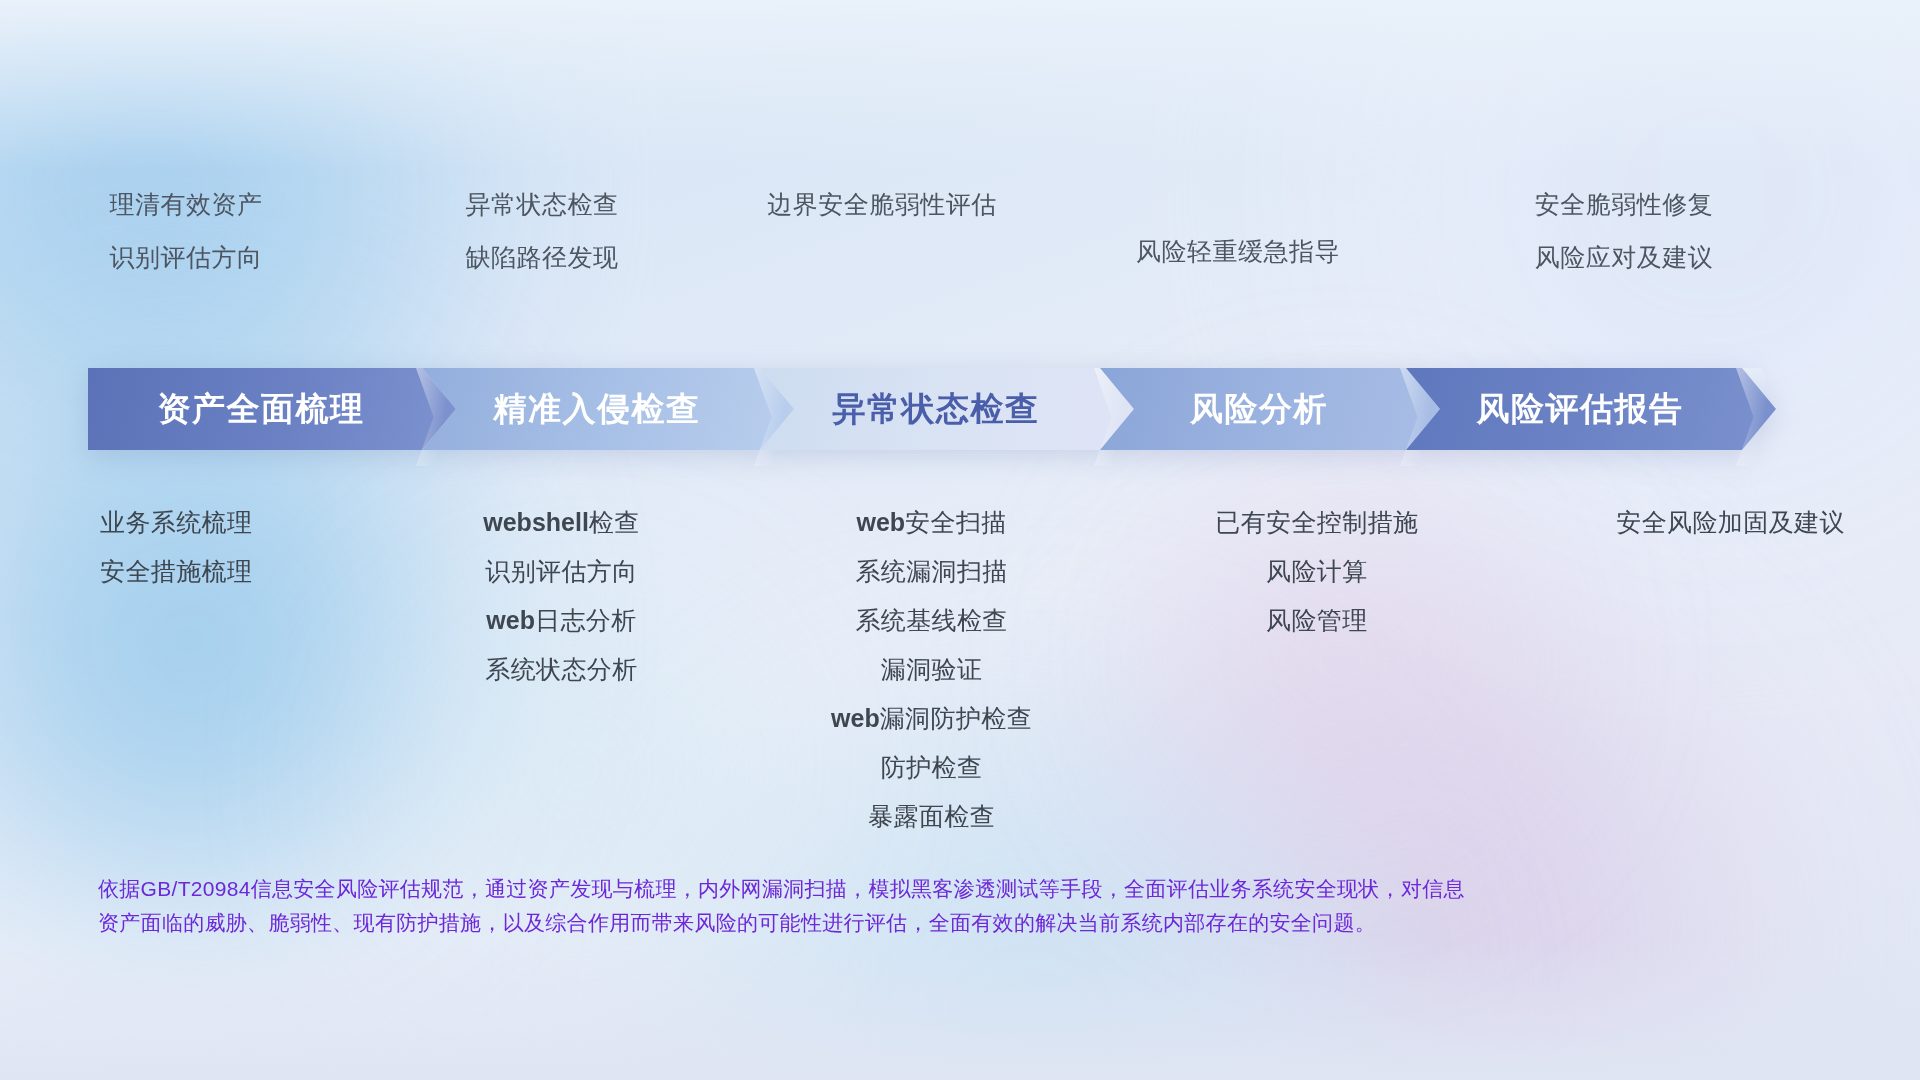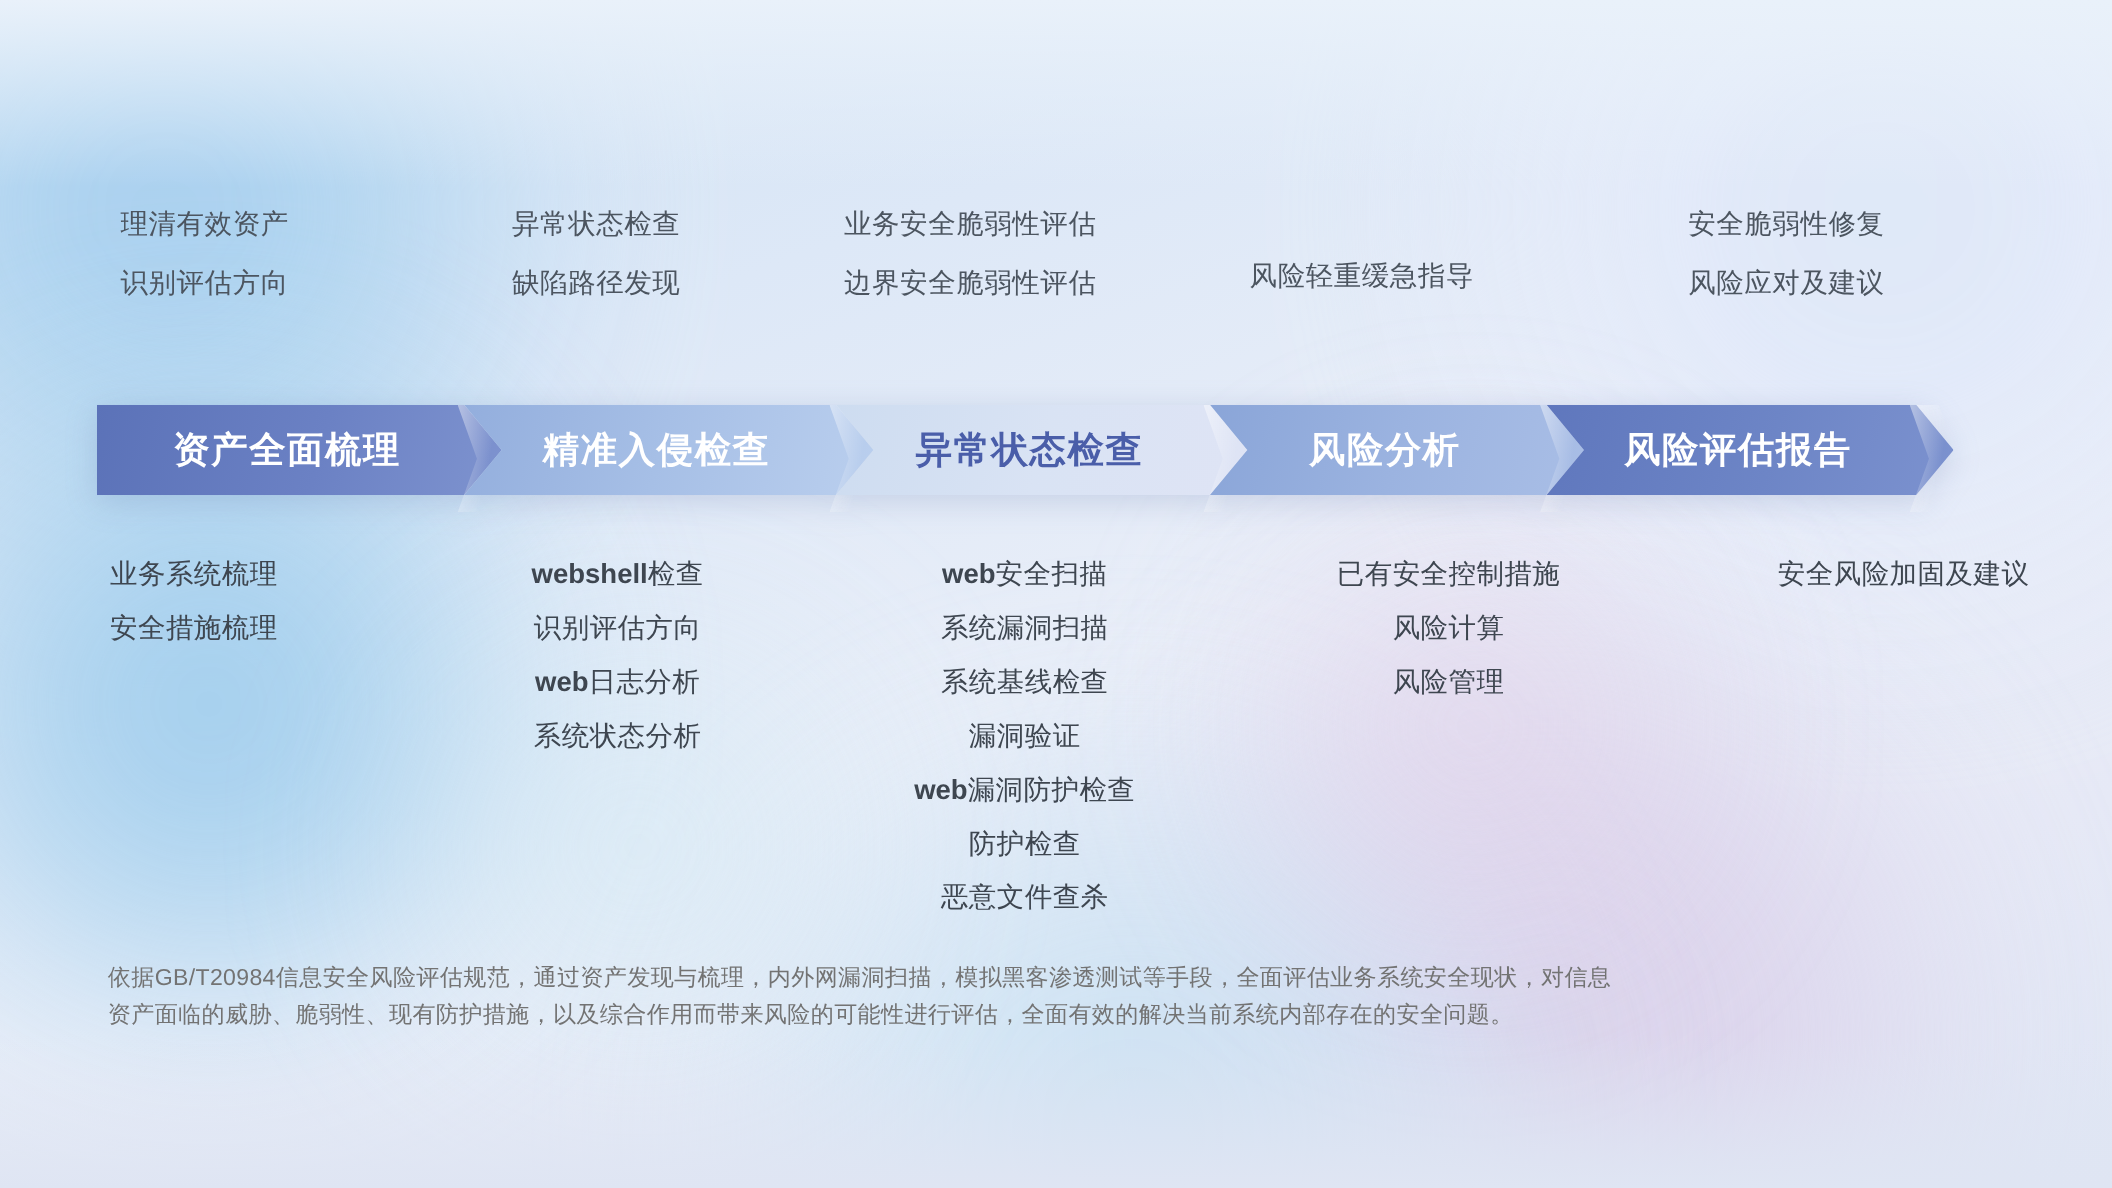--- a/index.html
+++ b/index.html
@@ -96,21 +96,21 @@
   .a3 .face{ background:linear-gradient(105deg,#cddcf0 0%,#d9e3f4 50%,#dfe4f5 100%); }
   .a4 .face{ background:linear-gradient(105deg,#8aa5d8 0%,#9bb3e0 50%,#a9bee6 100%); }
   .a5 .face{ background:linear-gradient(105deg,#5f77bd 0%,#6d85c6 55%,#7c92cf 100%); }
 
   .a1 .label,.a2 .label,.a4 .label,.a5 .label{ color:#ffffff; }
   .a3 .label{ color:#4a5ea9; }
 
   
   #footer{
     position:absolute; left:98px; top:872px; width:1510px;
-    font-size:21px; line-height:34px; color:#737373; letter-spacing:.3px;
+    font-size:21px; line-height:34px; color:#6d28d9; letter-spacing:.3px;
   }
   #footer p{ white-space:nowrap; }
 </style>
 </head>
 <body>
 
 <div id="bg-layer">
   <div class="bg-base"></div>
   <div class="blob b1"></div>
   <div class="blob b2"></div>
@@ -128,21 +128,20 @@
   <div id="top-row">
     <div class="col c1">
       <div class="top-line">理清有效资产</div>
       <div class="top-line">识别评估方向</div>
     </div>
     <div class="col c2">
       <div class="top-line">异常状态检查</div>
       <div class="top-line">缺陷路径发现</div>
     </div>
     <div class="col c3">
-      <div class="top-line">业务安全脆弱性评估</div>
       <div class="top-line">边界安全脆弱性评估</div>
     </div>
     <div class="col c4">
       <div class="top-line">风险轻重缓急指导</div>
     </div>
     <div class="col c5">
       <div class="top-line">安全脆弱性修复</div>
       <div class="top-line">风险应对及建议</div>
     </div>
   </div>
@@ -186,21 +185,21 @@
       <div class="bot-line"><span class="en">web</span>日志分析</div>
       <div class="bot-line">系统状态分析</div>
     </div>
     <div class="col c3">
       <div class="bot-line"><span class="en">web</span>安全扫描</div>
       <div class="bot-line">系统漏洞扫描</div>
       <div class="bot-line">系统基线检查</div>
       <div class="bot-line">漏洞验证</div>
       <div class="bot-line"><span class="en">web</span>漏洞防护检查</div>
       <div class="bot-line">防护检查</div>
-      <div class="bot-line">恶意文件查杀</div>
+      <div class="bot-line">暴露面检查</div>
     </div>
     <div class="col c4">
       <div class="bot-line">已有安全控制措施</div>
       <div class="bot-line">风险计算</div>
       <div class="bot-line">风险管理</div>
     </div>
     <div class="col c5">
       <div class="bot-line">安全风险加固及建议</div>
     </div>
   </div>

